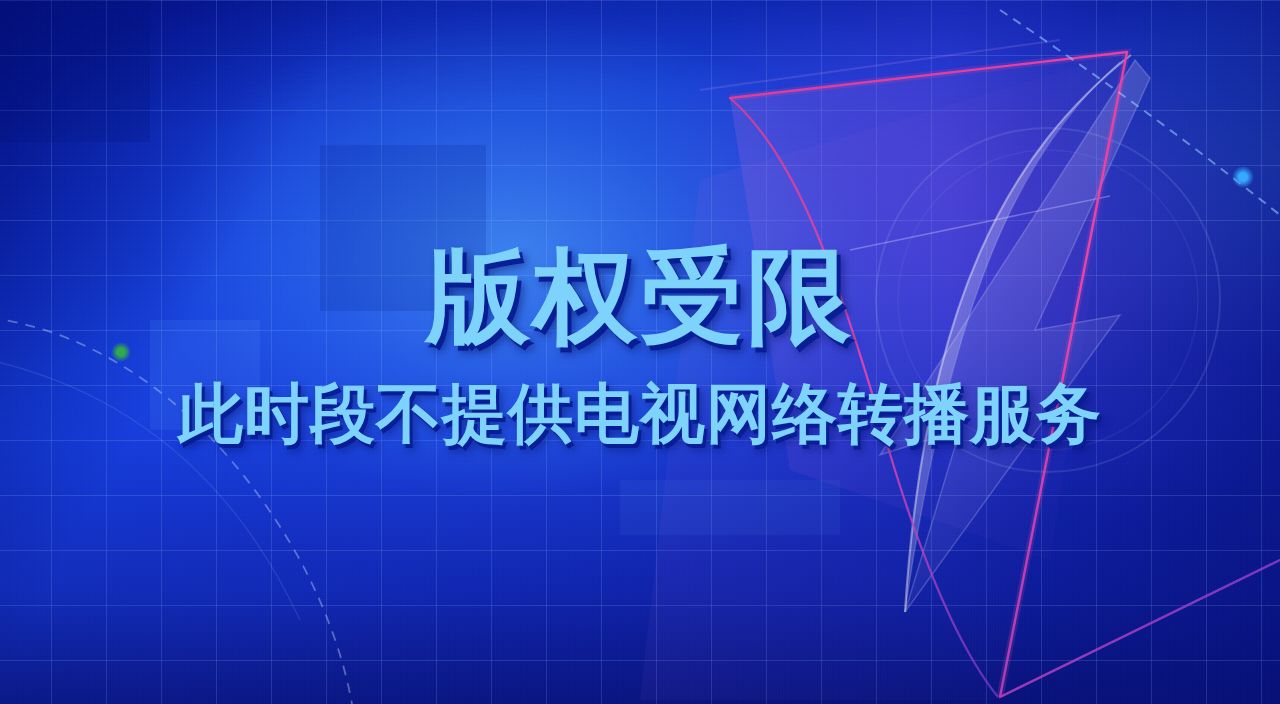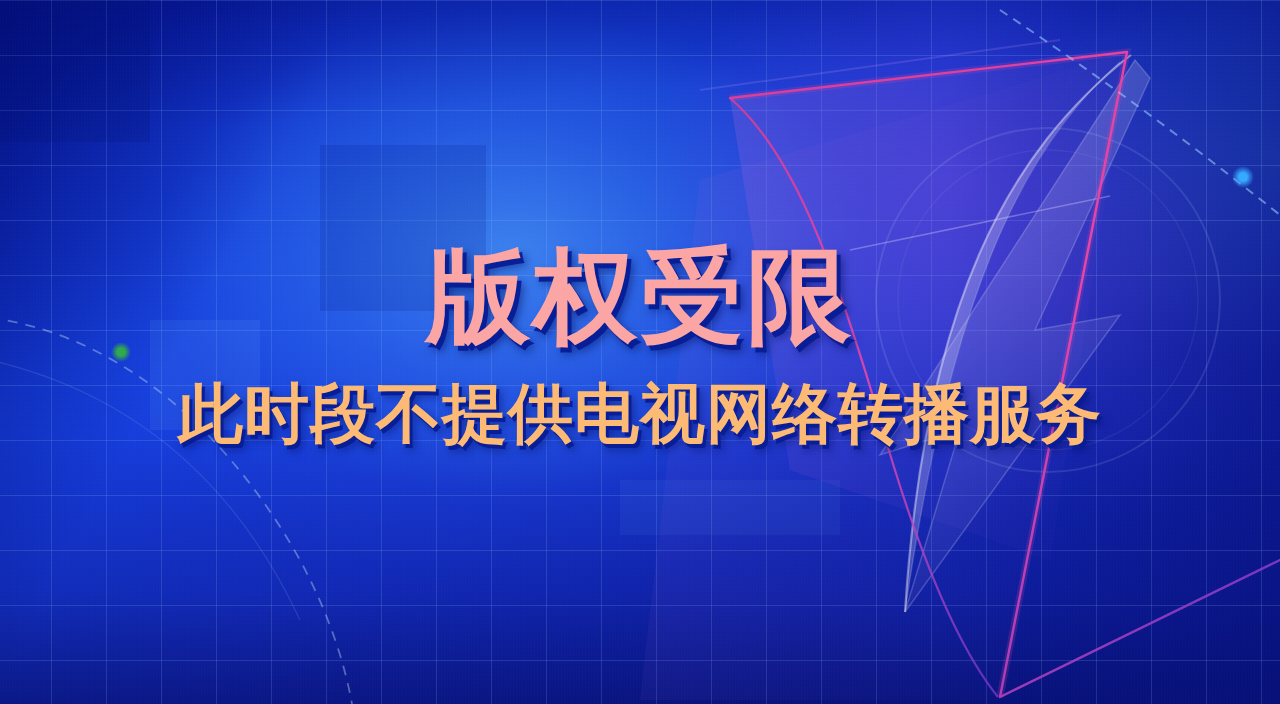--- a/index.html
+++ b/index.html
@@ -80,34 +80,34 @@
   svg.layer { overflow: visible; }
 
   
   #text-block {
     position: absolute;
     left: 0; right: 0;
     top: 244px;
     text-align: center;
   }
   #headline {
-    color: #fca5a5;
+    color: #7dd3fc;
     font-size: 104px;
     line-height: 1.0;
     font-weight: 700;
     letter-spacing: 3px;
     margin: 0;
     text-shadow:
        4px 5px 0 rgba(7,28,150,0.95),
        6px 7px 10px rgba(3,14,90,0.55);
     white-space: nowrap;
     text-align: center;
   }
   #subheadline {
-    color: #fdba74;
+    color: #7dd3fc;
     font-size: 65px;
     line-height: 1.0;
     font-weight: 700;
     letter-spacing: 1px;
     margin: 33px 0 0 0;
     text-shadow:
        3px 4px 0 rgba(7,28,150,0.95),
        5px 6px 9px rgba(3,14,90,0.5);
     white-space: nowrap;
   }

